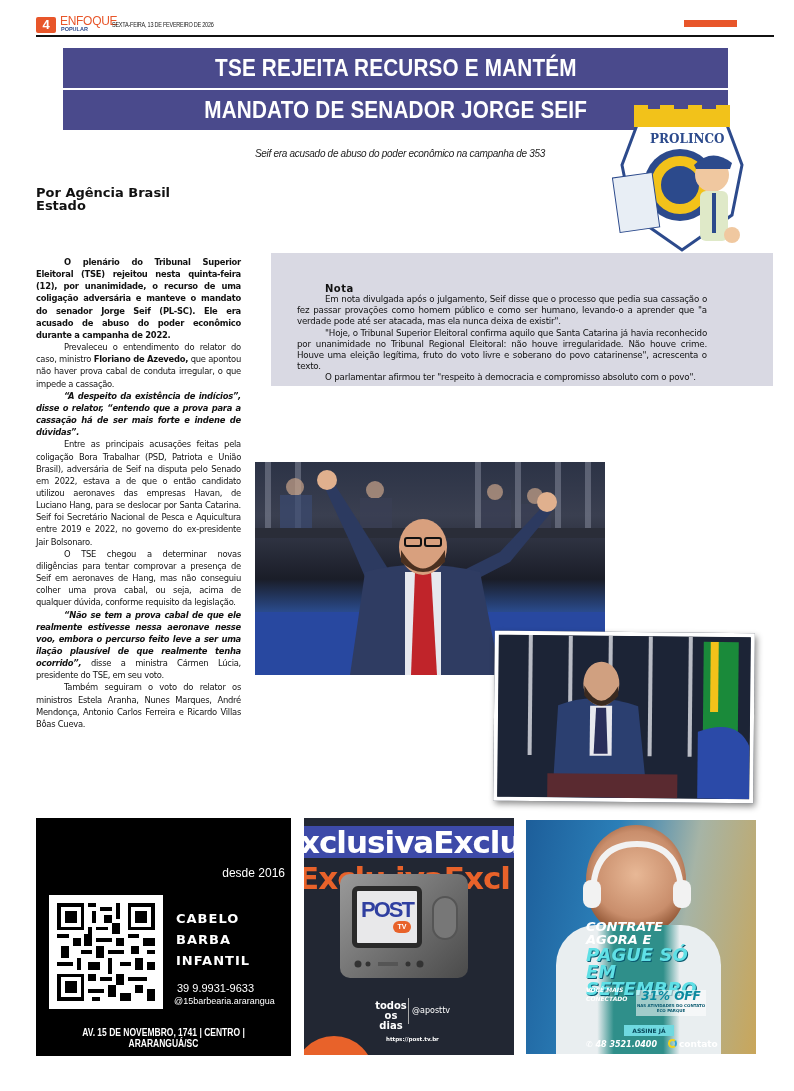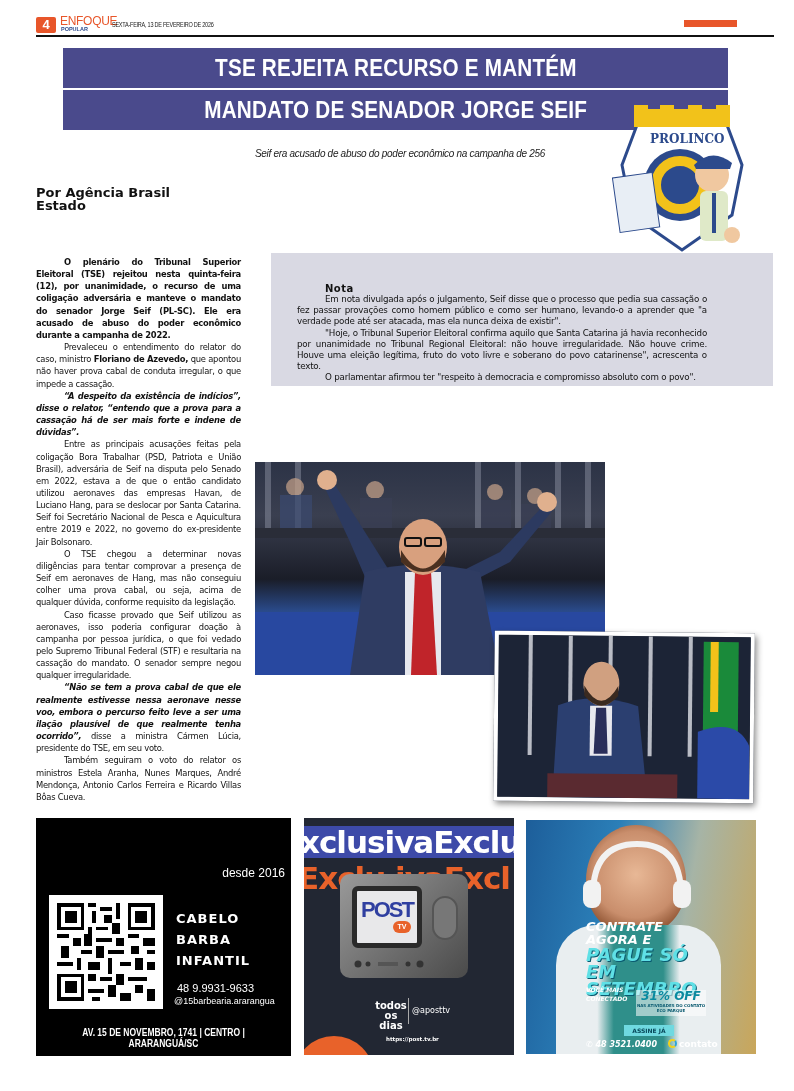--- a/index.html
+++ b/index.html
@@ -102,21 +102,21 @@
   <div class="pg-num">4</div>
   <div class="brand">ENFOQUE</div>
   <div class="brand-sub">POPULAR</div>
   <div class="date">SEXTA-FEIRA, 13 DE FEVEREIRO DE 2026</div>
 </div>
 <div class="orange-bar"></div>
 <div class="hdr-rule"></div>
 
 <div class="banner b1"><span>TSE REJEITA RECURSO E MANTÉM</span></div>
 <div class="banner b2"><span>MANDATO DE SENADOR JORGE SEIF</span></div>
-<div class="subtitle">Seif era acusado de abuso do poder econômico na campanha de 256</div>
+<div class="subtitle">Seif era acusado de abuso do poder econômico na campanha de 353</div>
 
 <div class="mascot">
   <svg width="140" height="155" viewBox="0 0 140 155">
     <path d="M10 60 L25 20 L115 20 L130 60 L120 110 L70 145 L20 110 Z" fill="#fff" stroke="#2c4a8c" stroke-width="3"></path>
     <rect x="22" y="4" width="96" height="18" fill="#f2c21a"></rect>
     <rect x="22" y="0" width="14" height="8" fill="#f2c21a"></rect>
       <rect x="48" y="0" width="14" height="8" fill="#f2c21a"></rect>
     <rect x="76" y="0" width="14" height="8" fill="#f2c21a"></rect>
       <rect x="104" y="0" width="14" height="8" fill="#f2c21a"></rect>
     <circle cx="68" cy="80" r="36" fill="#2c4a8c"></circle>
@@ -135,21 +135,20 @@
   <div>Por Agência Brasil</div>
   <div>Estado</div>
 </div>
 
 <div class="col">
   <p class="lead">O plenário do Tribunal Superior Eleitoral (TSE) rejeitou nesta quinta-feira (12), por unanimidade, o recurso de uma coligação adversária e manteve o mandato do senador Jorge Seif (PL-SC). Ele era acusado de abuso do poder econômico durante a campanha de 2022.</p>
   <p><span>Prevaleceu o entendimento do relator do caso, ministro </span><b>Floriano de Azevedo,</b><span> que apontou não haver prova cabal de conduta irregular, o que impede a cassação.</span></p>
   <p class="q">“A despeito da existência de indícios”, disse o relator, “entendo que a prova para a cassação há de ser mais forte e indene de dúvidas”.</p>
   <p>Entre as principais acusações feitas pela coligação Bora Trabalhar (PSD, Patriota e União Brasil), adversária de Seif na disputa pelo Senado em 2022, estava a de que o então candidato utilizou aeronaves das empresas Havan, de Luciano Hang, para se deslocar por Santa Catarina. Seif foi Secretário Nacional de Pesca e Aquicultura entre 2019 e 2022, no governo do ex-presidente Jair Bolsonaro.</p>
   <p>O TSE chegou a determinar novas diligências para tentar comprovar a presença de Seif em aeronaves de Hang, mas não conseguiu colher uma prova cabal, ou seja, acima de qualquer dúvida, conforme requisito da legislação.</p>
-  <p>Caso ficasse provado que Seif utilizou as aeronaves, isso poderia configurar doação à campanha por pessoa jurídica, o que foi vedado pelo Supremo Tribunal Federal (STF) e resultaria na cassação do mandato. O senador sempre negou qualquer irregularidade.</p>
   <p><span class="q">“Não se tem a prova cabal de que ele realmente estivesse nessa aeronave nesse voo, embora o percurso feito leve a ser uma ilação plausível de que realmente tenha ocorrido”,</span><span> disse a ministra Cármen Lúcia, presidente do TSE, em seu voto.</span></p>
   <p>Também seguiram o voto do relator os ministros Estela Aranha, Nunes Marques, André Mendonça, Antonio Carlos Ferreira e Ricardo Villas Bôas Cueva.</p>
 </div>
 
 <div class="nota">
   <div class="nota-inner">
     <div class="nota-title">Nota</div>
     <p>Em nota divulgada após o julgamento, Seif disse que o processo que pedia sua cassação o fez passar provações como homem público e como ser humano, levando-o a aprender que "a verdade pode até ser atacada, mas ela nunca deixa de existir".</p>
     <p>"Hoje, o Tribunal Superior Eleitoral confirma aquilo que Santa Catarina já havia reconhecido por unanimidade no Tribunal Regional Eleitoral: não houve irregularidade. Não houve crime. Houve uma eleição legítima, fruto do voto livre e soberano do povo catarinense", acrescenta o texto.</p>
     <p>O parlamentar afirmou ter "respeito à democracia e compromisso absoluto com o povo".</p>
@@ -265,21 +264,21 @@
           <rect x="16" y="23" width="3" height="2"></rect>
           <rect x="20" y="21" width="2" height="2"></rect>
           <rect x="23" y="22" width="2" height="3"></rect>
           <rect x="9" y="24" width="2" height="1"></rect>
       </g>
     </svg>
   </div>
   <div class="ad1-svc" style="top:93px">CABELO</div>
   <div class="ad1-svc" style="top:114px">BARBA</div>
   <div class="ad1-svc" style="top:135px">INFANTIL</div>
-  <div class="ad1-phone">48 9.9931-9633</div>
+  <div class="ad1-phone">39 9.9931-9633</div>
   <div class="ad1-ig">@15barbearia.ararangua</div>
   <div class="ad1-addr">AV. 15 DE NOVEMBRO, 1741 | CENTRO | ARARANGUÁ/SC</div>
 </div>
 
 <div class="ad2">
   <div class="ad2-band"></div>
   <div class="ad2-ex1">xclusivaExclu</div>
   <div class="ad2-ex2">Exclu  ivaExcl</div>
   <div class="tv">
     <div class="tv-screen">

